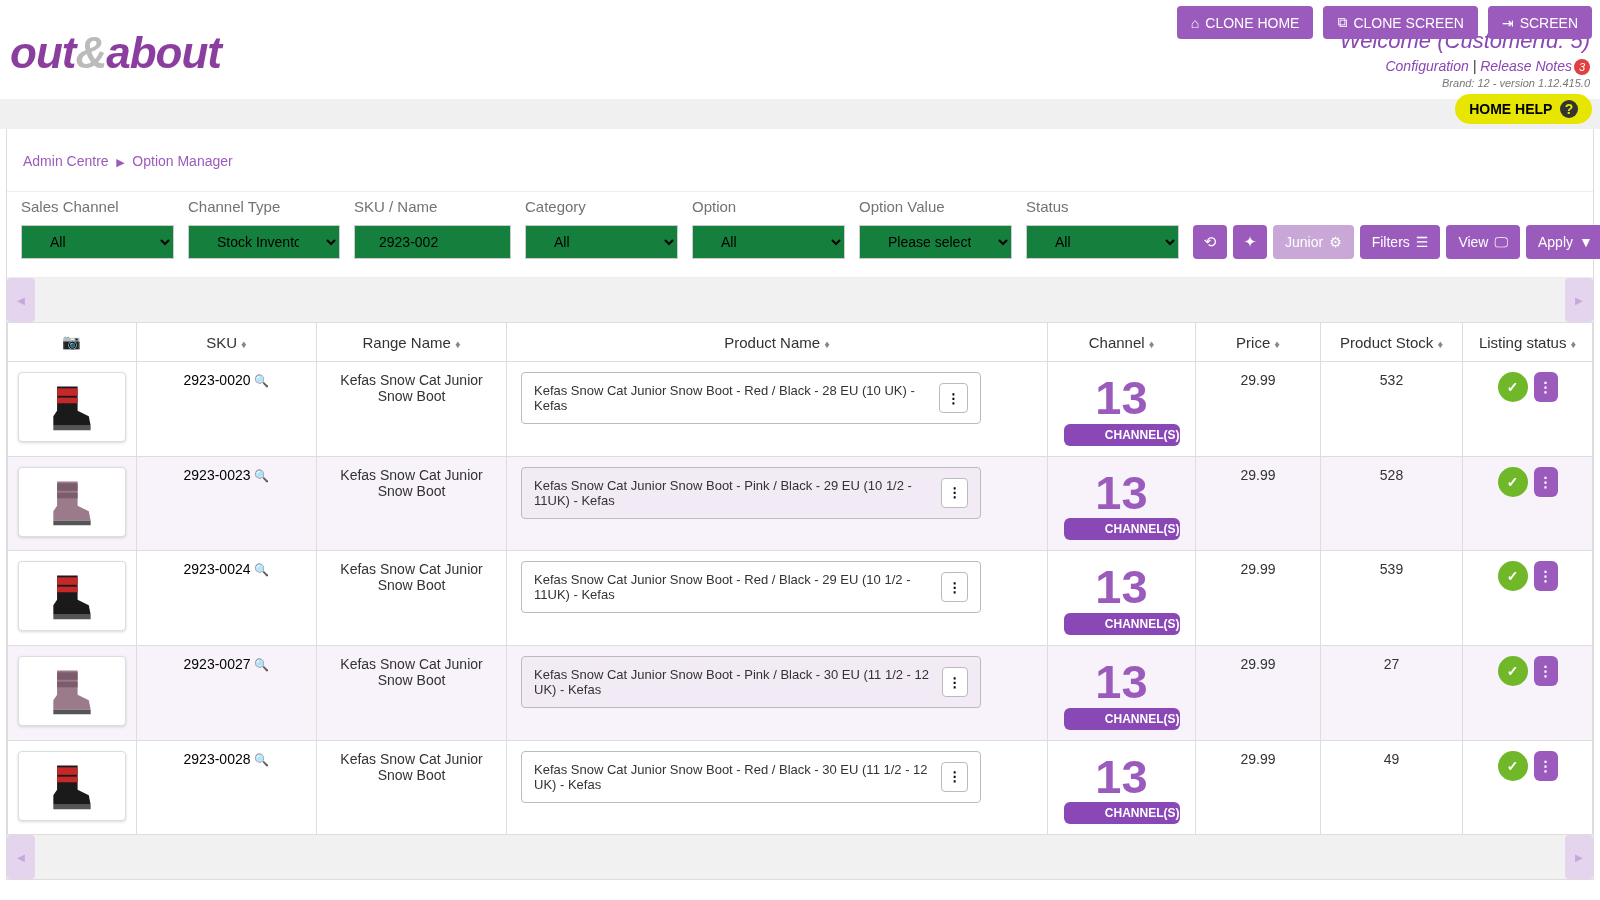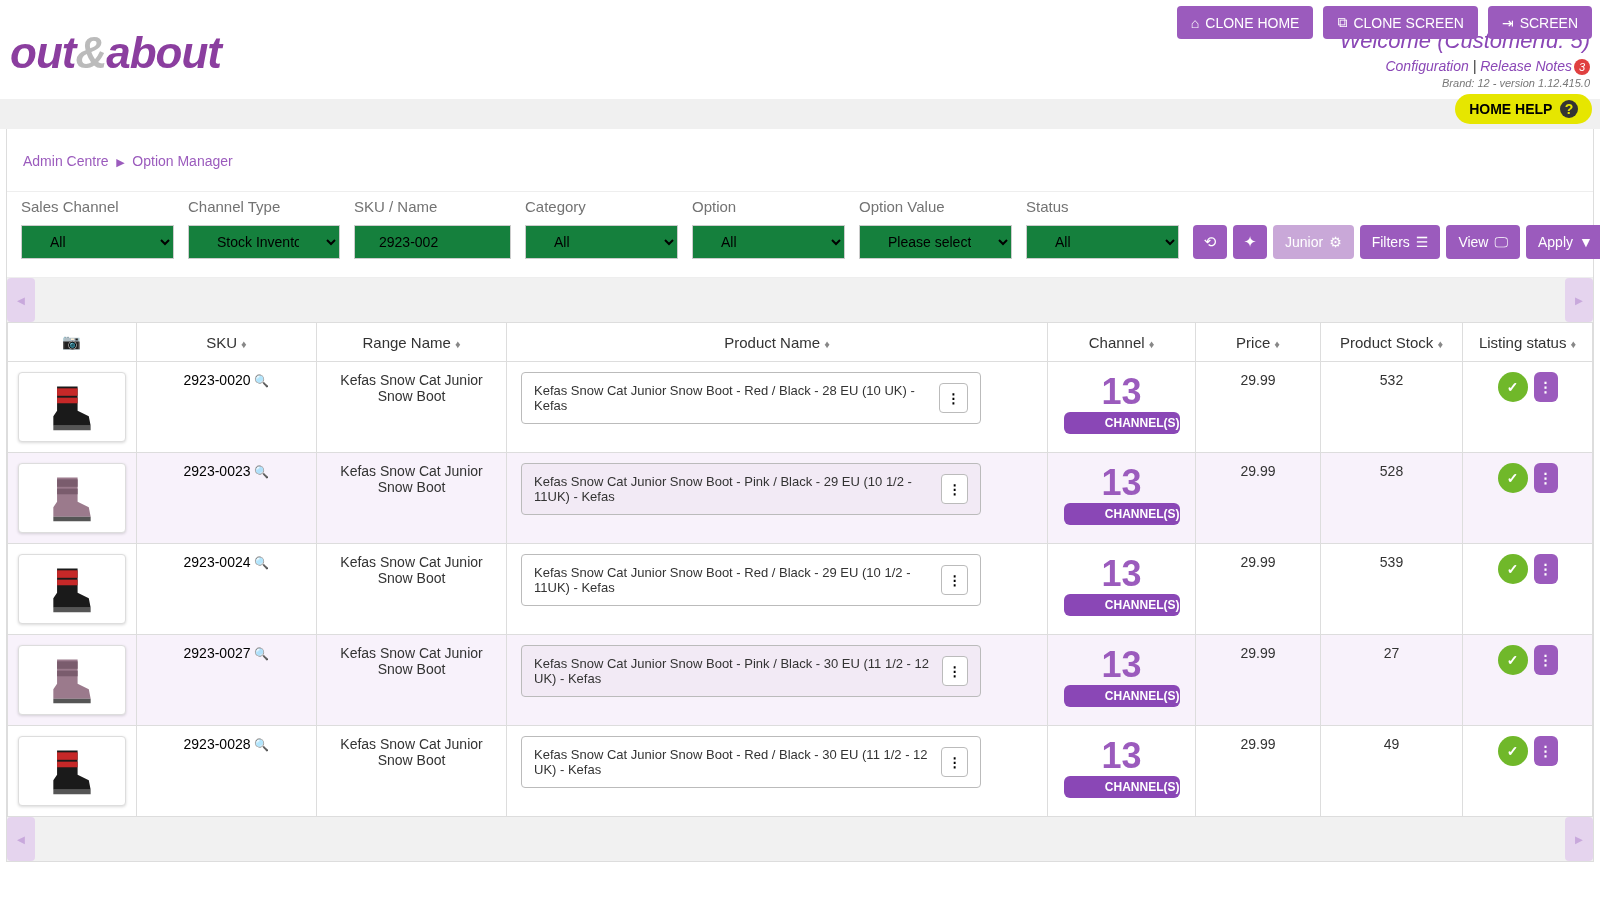--- a/index.html
+++ b/index.html
@@ -57,21 +57,21 @@
 .sku-cell { }
 .sku-link { color: #000; }
 .mag { color: #999; margin-left: 4px; font-size: 12px; }
 
 .variant-box { border: 1px solid #bbb; border-radius: 4px; padding: 10px 12px; display: flex; justify-content: flex-end; align-items: center; width: 460px; margin-left: 4px; }
 .alt .variant-box { background: #f2eaf5; }
 .variant-text { text-align: left; font-size: 13px; }
 .dots-btn { background: #fff; border: 1px solid #bbb; border-radius: 4px; width: 30px; height: 30px; font-weight: bold; cursor: pointer; }
 
 .channel-pill { display: flex; flex-direction: column; align-items: center; width: 116px; margin: 0 auto; }
-.channel-num { color: #9b5bbd; font-weight: bold; font-size: 36px; line-height: 1.1; }
+.channel-num { color: #9b5bbd; font-weight: bold; font-size: 47px; line-height: 1.1; }
 .channel-label { background: #8a47b6; color: #fff; font-size: 12px; font-weight: bold; padding: 4px 0; border-radius: 6px; width: 100%; text-align: right; }
 
 .status-cell { display: flex; gap: 6px; justify-content: center; }
 .status-ok { background: #70b82a; width: 30px; height: 30px; border-radius: 50%; display: flex; align-items: center; justify-content: center; color: #fff; font-weight: bold; }
 .status-dots { background: #9b5bbd; width: 24px; height: 30px; border-radius: 6px; display: flex; align-items: center; justify-content: center; color: #fff; font-weight: bold; cursor: pointer; }
 
 .col-img { width: 128px; }
 .col-sku { width: 180px; }
 .col-range { width: 190px; }
 .col-name { }

